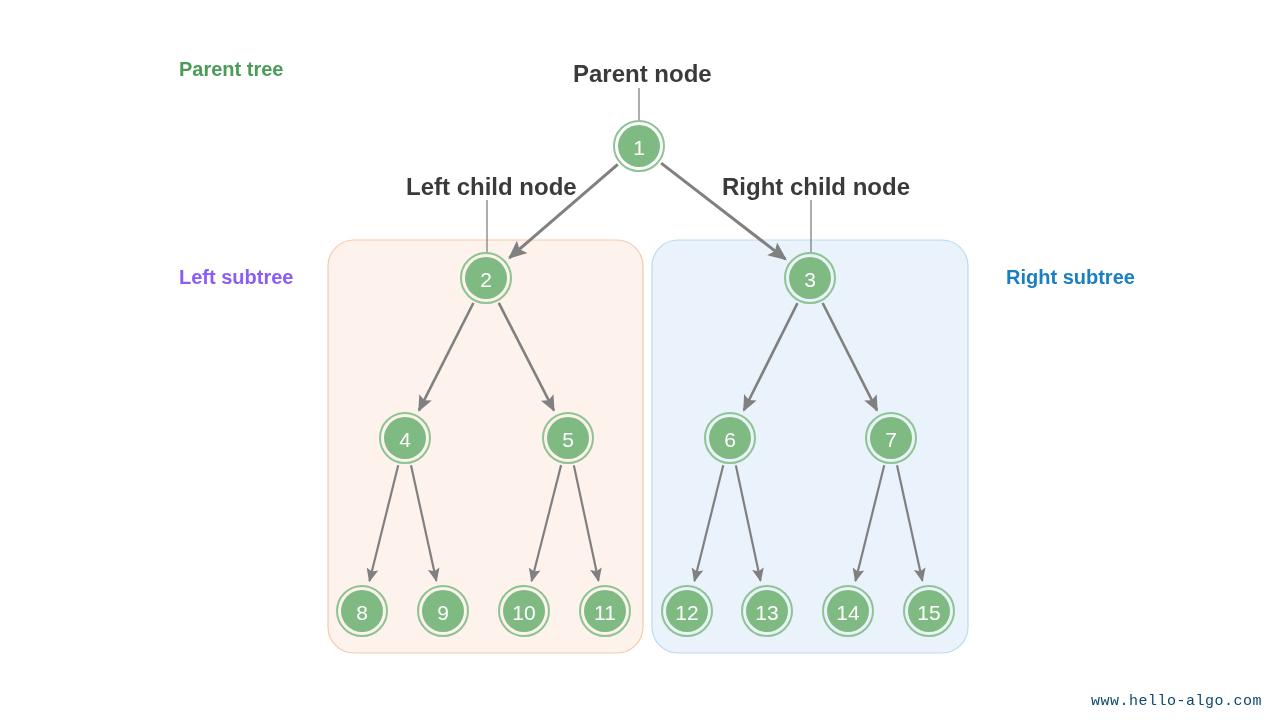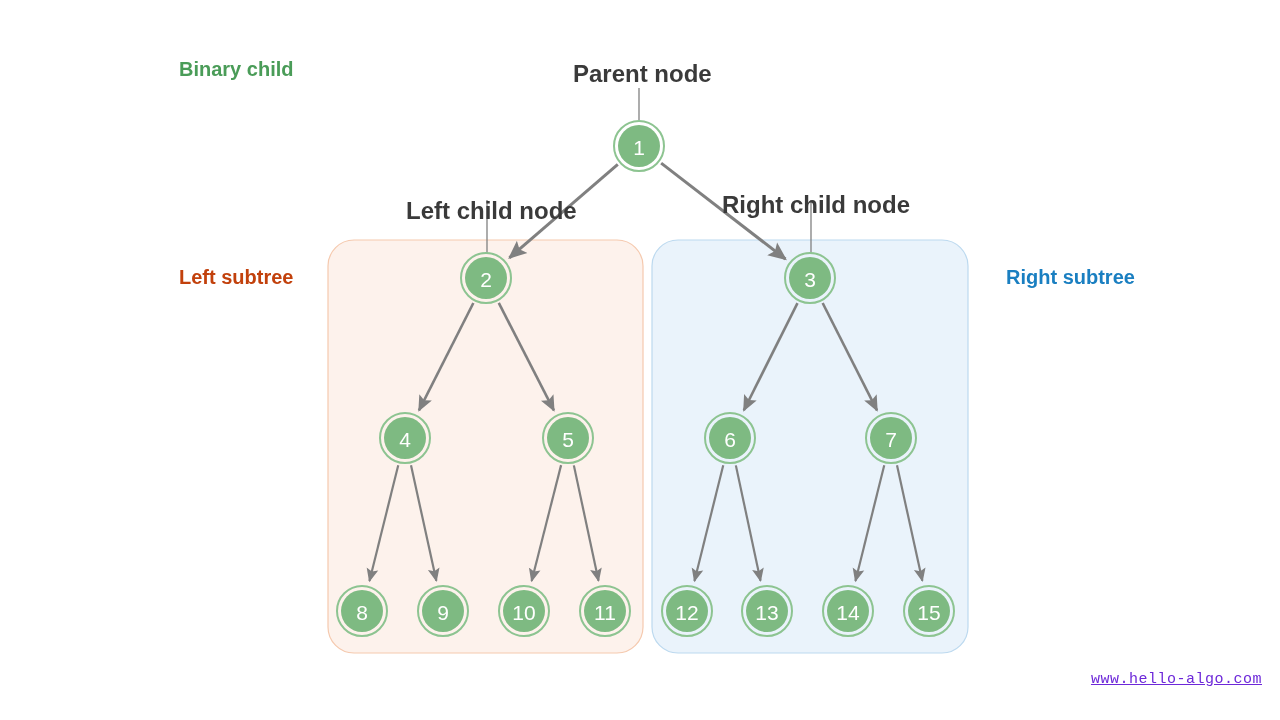--- a/index.html
+++ b/index.html
@@ -35,31 +35,30 @@
   }
   .label {
     position: absolute;
     font-family: "Liberation Sans", sans-serif;
     font-weight: bold;
     font-size: 24px;
     white-space: nowrap;
   }
   .label-dark { color: #3a3a3a; }
   .label-green { color: #4a9c58; font-size: 20px; }
-  .label-orange { color: #c2410c; font-size: 20px; }
+  .label-orange { color: #8b5cf6; font-size: 20px; }
   .label-blue { color: #1a7fc1; font-size: 20px; }
   .watermark {
     position: absolute;
     right: 18px;
-    bottom: 32px;
+    bottom: 10px;
     font-family: "Liberation Mono", monospace;
     font-size: 15px;
-    color: #6d28d9;
+    color: #0c4a6e;
     letter-spacing: 0.5px;
-    text-decoration: underline;
   }
 </style>
 </head>
 <body>
 
 <div id="stage">
 
   <svg class="diagram" viewBox="0 0 1280 720">
     <defs>
       <marker id="arrowhead" markerWidth="7" markerHeight="7" refX="5.6" refY="3.1" orient="auto" markerUnits="strokeWidth">
@@ -164,27 +163,27 @@
           <text class="node-text" x="848" y="612">14</text>
         </g>
         <g>
           <circle cx="929" cy="611" r="25" fill="none" stroke="#8dc491" stroke-width="2"></circle>
           <circle cx="929" cy="611" r="21" fill="#7eba82"></circle>
           <text class="node-text" x="929" y="612">15</text>
         </g>
       </g>
   </svg>
 
-  <div class="label label-green" style="left:179px; top:58px;">Binary child</div>
+  <div class="label label-green" style="left:179px; top:58px;">Parent tree</div>
 
   <div class="label label-dark" style="left:573px; top:60px;">Parent node</div>
 
-  <div class="label label-dark" style="left:406px; top:173px;margin-top:24px;">Left child node</div>
+  <div class="label label-dark" style="left:406px; top:173px;">Left child node</div>
 
-  <div class="label label-dark" style="left:722px; top:191px;text-align:right;">Right child node</div>
+  <div class="label label-dark" style="left:722px; top:173px;text-align:right;">Right child node</div>
 
   <div class="label label-orange" style="left:179px; top:266px;">Left subtree</div>
 
   <div class="label label-blue" style="left:984px; top:266px;margin-left:22px;">Right subtree</div>
 
   <div class="watermark">www.hello-algo.com</div>
 
 </div>
 
 </body></html>

